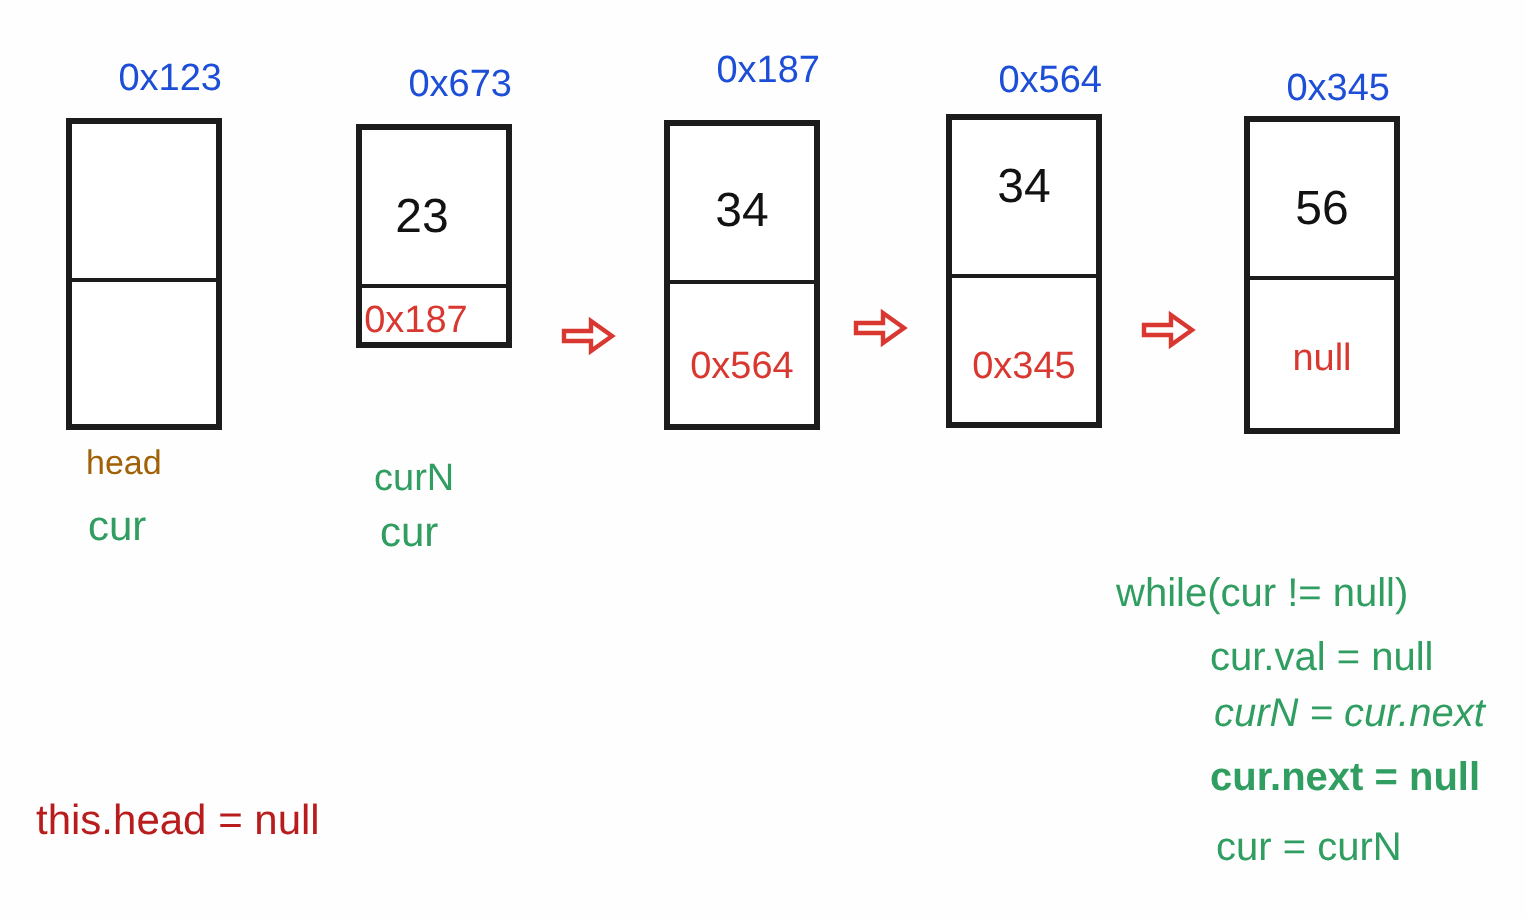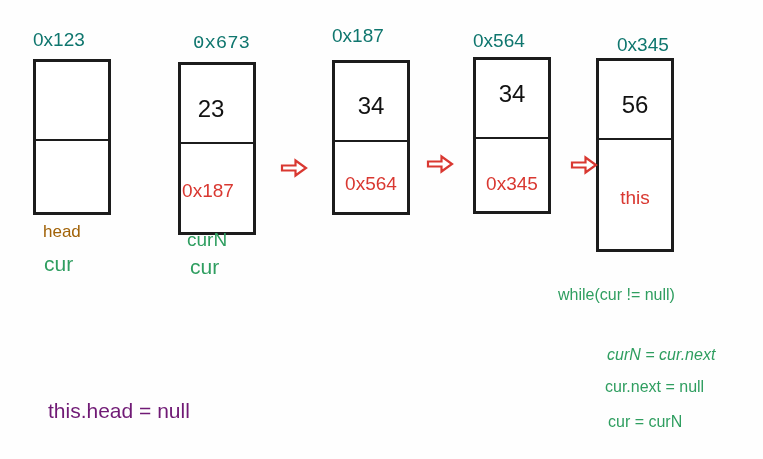--- a/index.html
+++ b/index.html
@@ -6,22 +6,22 @@
   .canvas {
     position: relative;
     width: 763px; height: 459px;
     background: #fefefe;
     font-family: "Liberation Sans", sans-serif;
     overflow: hidden;
   }
   .addr {
     position: absolute;
     width: 78px;
-    text-align: left;
-    color: #0f766e;
+    text-align: right;
+    color: #1d4ed8;
     font-size: 19px;
     white-space: nowrap;
   }
   .box {
     position: absolute;
     width: 78px;
     border: 3px solid #1c1c1c;
     box-sizing: border-box;
     background: #ffffff;
   }
@@ -37,48 +37,47 @@
   }
   .value { color: #121212; font-size: 24px; }
   .next  { color: #d93831; font-size: 19px; }
   .arrow { position: absolute; }
   .under { position: absolute; white-space: nowrap; }
   .purple { color: #a16207; }
   .green  { color: #2f9e60; }
   .code-line {
     position: absolute;
     color: #2f9e60;
-    font-size: 16px;
+    font-size: 20px;
     white-space: nowrap;
   }
   .note {
     position: absolute;
-    color: #701a75;
+    color: #b91c1c;
     font-size: 21px;
     white-space: nowrap;
-    margin-left: 30px;
   }
 </style>
 </head>
 <body>
 
 <div class="canvas">
 
   <div class="addr" style="left:33px; top:29px;">0x123</div>
   <div class="box" style="left:33px; top:59px; height:156px;">
     <div class="cell-top">
       <span class="value"></span>
     </div>
     <div class="cell-bottom">
       <span class="next"></span>
     </div>
   </div>
 
-  <div class="addr" style="left:193px; top:32px;font-family:Liberation Mono, monospace;">0x673</div>
-  <div class="box" style="left:178px; top:62px; height:173px;">
+  <div class="addr" style="left:178px; top:32px;">0x673</div>
+  <div class="box" style="left:178px; top:62px; height:112px;">
     <div class="cell-top">
       <span class="value" style="transform:translate(-6px,5px);">23</span>
     </div>
     <div class="cell-bottom">
       <span class="next" style="transform:translate(-9px,3px);">0x187</span>
     </div>
   </div>
 
   <div class="addr" style="left:332px; top:25px;">0x187</div>
   <div class="box" style="left:332px; top:60px; height:155px;">
@@ -94,44 +93,45 @@
   <div class="box" style="left:473px; top:57px; height:157px;">
     <div class="cell-top">
       <span class="value" style="transform:translateY(-5px);">34</span>
     </div>
     <div class="cell-bottom">
       <span class="next" style="transform:translateY(9px);">0x345</span>
     </div>
   </div>
 
   <div class="addr" style="left:617px; top:34px;">0x345</div>
-  <div class="box" style="left:596px; top:58px; height:194px;">
+  <div class="box" style="left:622px; top:58px; height:159px;">
     <div class="cell-top">
       <span class="value" style="transform:translateY(5px);">56</span>
     </div>
     <div class="cell-bottom">
-      <span class="next" style="transform:translateY(3px);">this</span>
+      <span class="next" style="transform:translateY(3px);">null</span>
     </div>
   </div>
 
   <svg class="arrow" style="left:280px; top:158px;" width="28" height="20" viewBox="0 0 28 20">
     <path d="M2 7.5 H15.5 V2.5 L26 10 L15.5 17.5 V12.5 H2 Z" fill="#ffffff" stroke="#d93831" stroke-width="2.2"></path>
   </svg>
   <svg class="arrow" style="left:426px; top:154px;" width="28" height="20" viewBox="0 0 28 20">
     <path d="M2 7.5 H15.5 V2.5 L26 10 L15.5 17.5 V12.5 H2 Z" fill="#ffffff" stroke="#d93831" stroke-width="2.2"></path>
   </svg>
   <svg class="arrow" style="left:570px; top:155px;" width="28" height="20" viewBox="0 0 28 20">
     <path d="M2 7.5 H15.5 V2.5 L26 10 L15.5 17.5 V12.5 H2 Z" fill="#ffffff" stroke="#d93831" stroke-width="2.2"></path>
   </svg>
 
   <div class="under purple" style="left:43px; top:222px; font-size:17px;">head</div>
   <div class="under green" style="left:44px; top:252px; font-size:21px;">cur</div>
   <div class="under green" style="left:187px; top:229px; font-size:19px;text-align:right;">curN</div>
   <div class="under green" style="left:190px; top:255px; font-size:21px;">cur</div>
 
   <div class="code-line" style="left:558px; top:286px;">while(cur != null)</div>
+  <div class="code-line" style="left:605px; top:318px;">cur.val = null</div>
   <div class="code-line" style="left:607px; top:346px;font-style:italic;">curN = cur.next</div>
-  <div class="code-line" style="left:605px; top:378px;">cur.next = null</div>
+  <div class="code-line" style="left:605px; top:378px;font-weight:bold;">cur.next = null</div>
   <div class="code-line" style="left:608px; top:413px;text-align:center;">cur = curN</div>
 
   <div class="note" style="left:18px; top:399px;">this.head = null</div>
 
 </div>
 
 </body></html>

